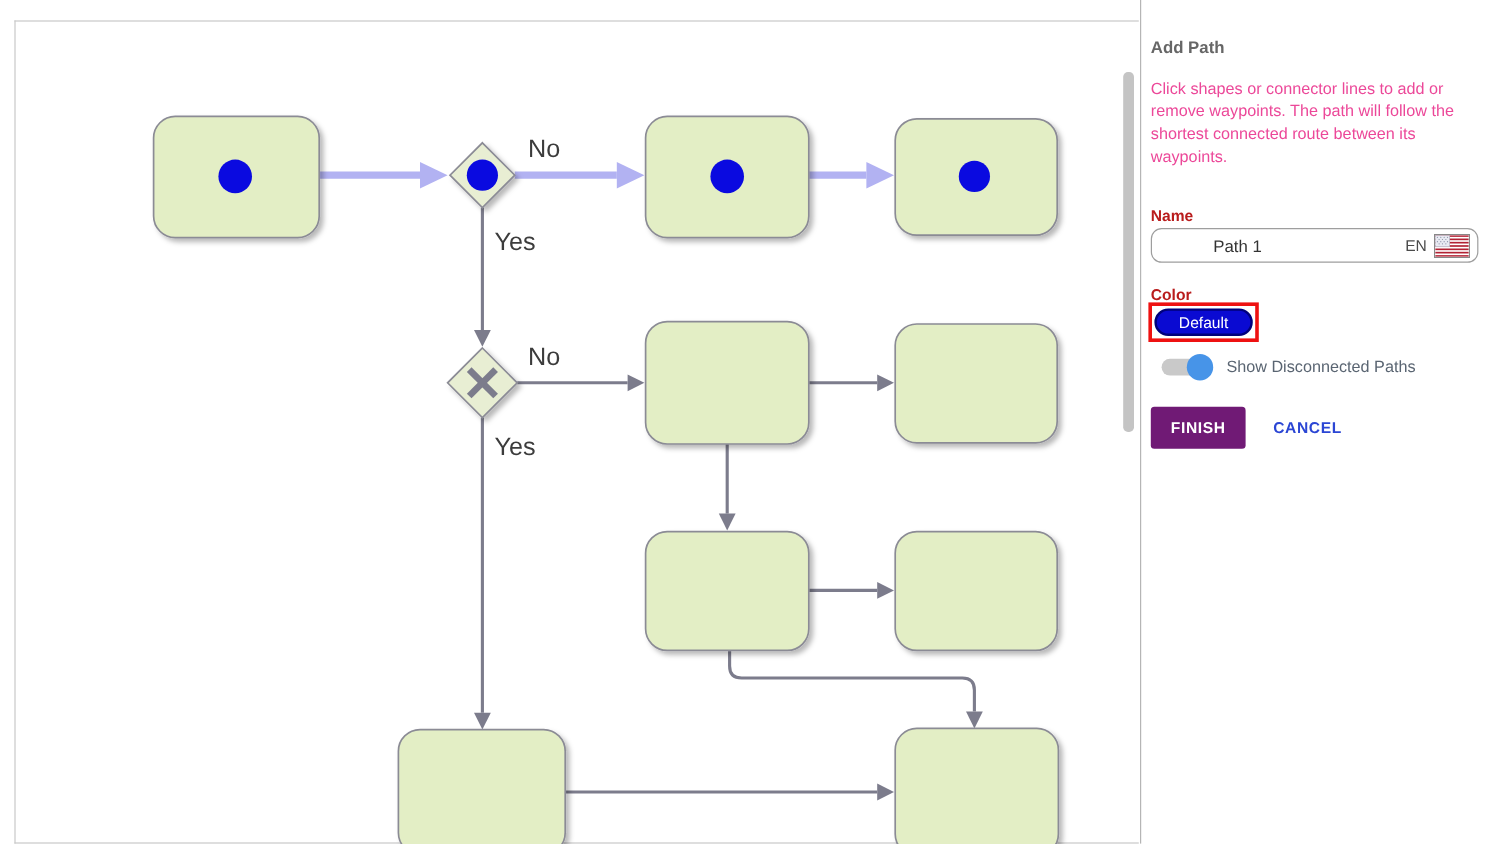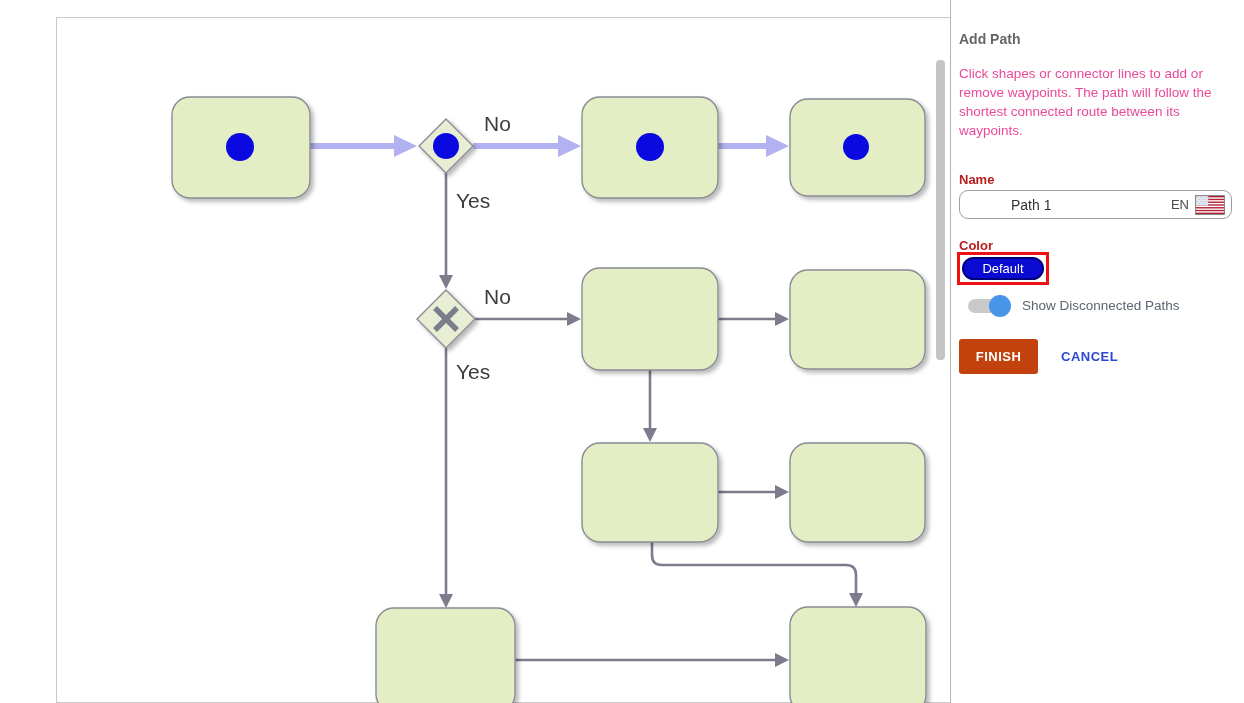--- a/index.html
+++ b/index.html
@@ -9,21 +9,20 @@
     font-family: "Liberation Sans", "DejaVu Sans", sans-serif;
     overflow: hidden;
   }
   
   .canvas {
     position: absolute; left: 12px; top: 17px;
     width: 937px; height: 686px;
     border: 1px solid #c9c9c9;
     border-right: none;
     background: #ffffff;
-    margin-left: 44px;
   }
   .diagram-svg { position: absolute; left: 0; top: 0; }
   .scroll-thumb {
     position: absolute; left: 936px; top: 60px;
     width: 9px; height: 300px;
     background: #c4c4c4; border-radius: 4px;
   }
   
   .flow-rect   { fill: #e3eec5; stroke: #8b8b95; stroke-width: 1.4; filter: url(#nodeShadow); }
   .flow-diam   { fill: #e8eed3; stroke: #8b8b95; stroke-width: 1.4; filter: url(#nodeShadow); }
@@ -106,21 +105,21 @@
   }
   .toggle-knob {
     position: absolute; right: -3px; top: -3px;
     width: 22px; height: 22px; border-radius: 50%;
     background: #4794e8;
   }
   .toggle-label { font-size: 13.5px; color: #5a6572; }
   .finish-btn {
     position: absolute; left: 8px; top: 339px;
     width: 79px; height: 35px;
-    background: #c2410c; color: #ffffff;
+    background: #701a75; color: #ffffff;
     border: none; border-radius: 3px;
     font-size: 13px; font-weight: bold; letter-spacing: 0.5px;
     font-family: "Liberation Sans", sans-serif;
     cursor: pointer;
   }
   .cancel-btn {
     position: absolute; left: 110px; top: 349px;
     font-size: 13px; font-weight: bold; letter-spacing: 0.5px;
     color: #2b46d4; cursor: pointer;
   }

